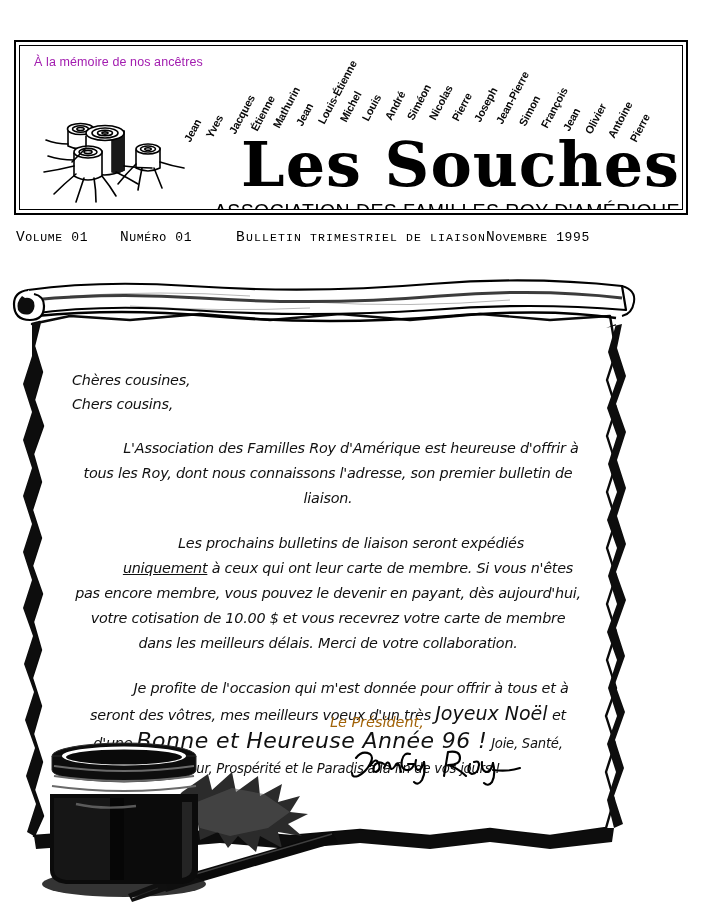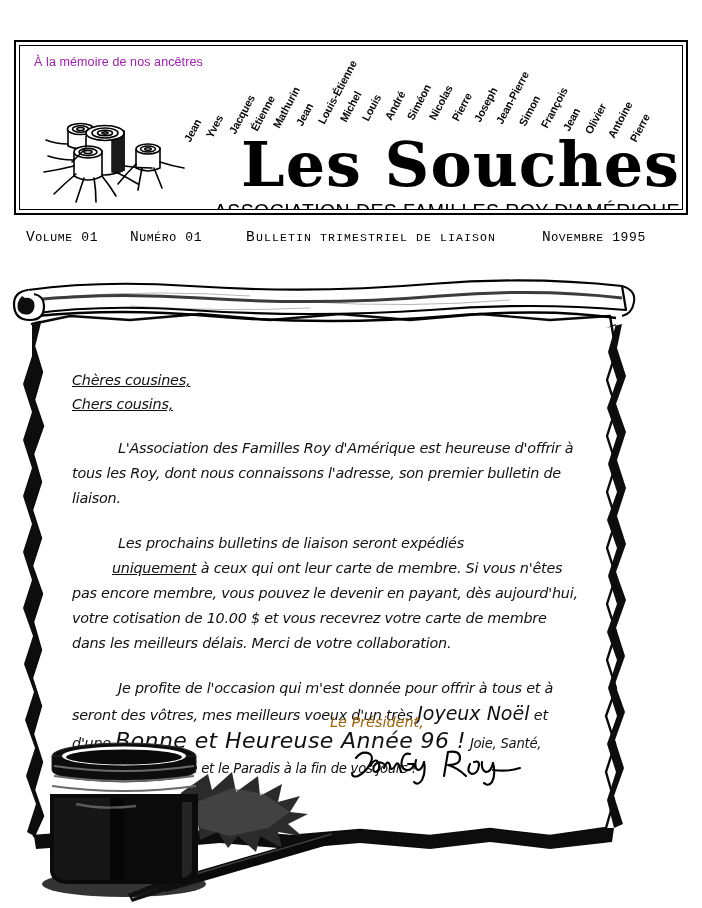--- a/index.html
+++ b/index.html
@@ -98,38 +98,38 @@
     font-family: "Liberation Sans", sans-serif;
     font-size: 19.5px;
     letter-spacing: .4px;
     white-space: nowrap;
     color: #000;
   }
 
   
   #issue-bar {
     position: absolute;
-    left: 24px;
+    left: 14px;
     top: 226px;
     width: 674px;
     height: 22px;
     display: flex;
     align-items: center;
     font-family: "Liberation Mono", monospace;
     font-size: 13px;
     letter-spacing: .6px;
     white-space: nowrap;
   }
   .issue-seg { display: inline-block; }
   .sc-first { font-size: 14.5px; }
   .sc-rest  { font-size: 11.5px; }
   #issue-volume { margin-left: 2px; }
   #issue-number { margin-left: 32px; }
   #issue-desc   { margin-left: 44px; letter-spacing: 1.1px; }
-  #issue-date   { margin-left: 46px; }
+  #issue-date   { }
 
   
   #parchment {
     position: absolute;
     left: 10px;
     top: 276px;
     width: 640px;
     height: 620px;
   }
   #parchment svg { display: block; }
@@ -141,22 +141,22 @@
     top: 368px;
     width: 512px;
     font-family: "DejaVu Sans", sans-serif;
     font-style: italic;
     font-size: 14.4px;
     line-height: 25px;
     color: #111;
     letter-spacing: -.25px;
   }
   #letter p { margin: 0; }
-  .salut-line { line-height: 24px; text-decoration: underline; }
-  .para { margin-top: 20px !important; text-align: left; text-indent: 46px; }
+  .salut-line { line-height: 24px; }
+  .para { margin-top: 20px !important; text-align: center; text-indent: 46px; }
   .u { text-decoration: underline; margin-left: 40px; }
   .big1 { font-size: 19px; letter-spacing: 0px; }
   .big2 { font-size: 22px; letter-spacing: .4px; }
   .sm-after { font-size: 13.2px; }
 
   #closing {
     position: absolute;
     left: 330px;
     top: 714px;
     font-family: "DejaVu Sans", sans-serif;

